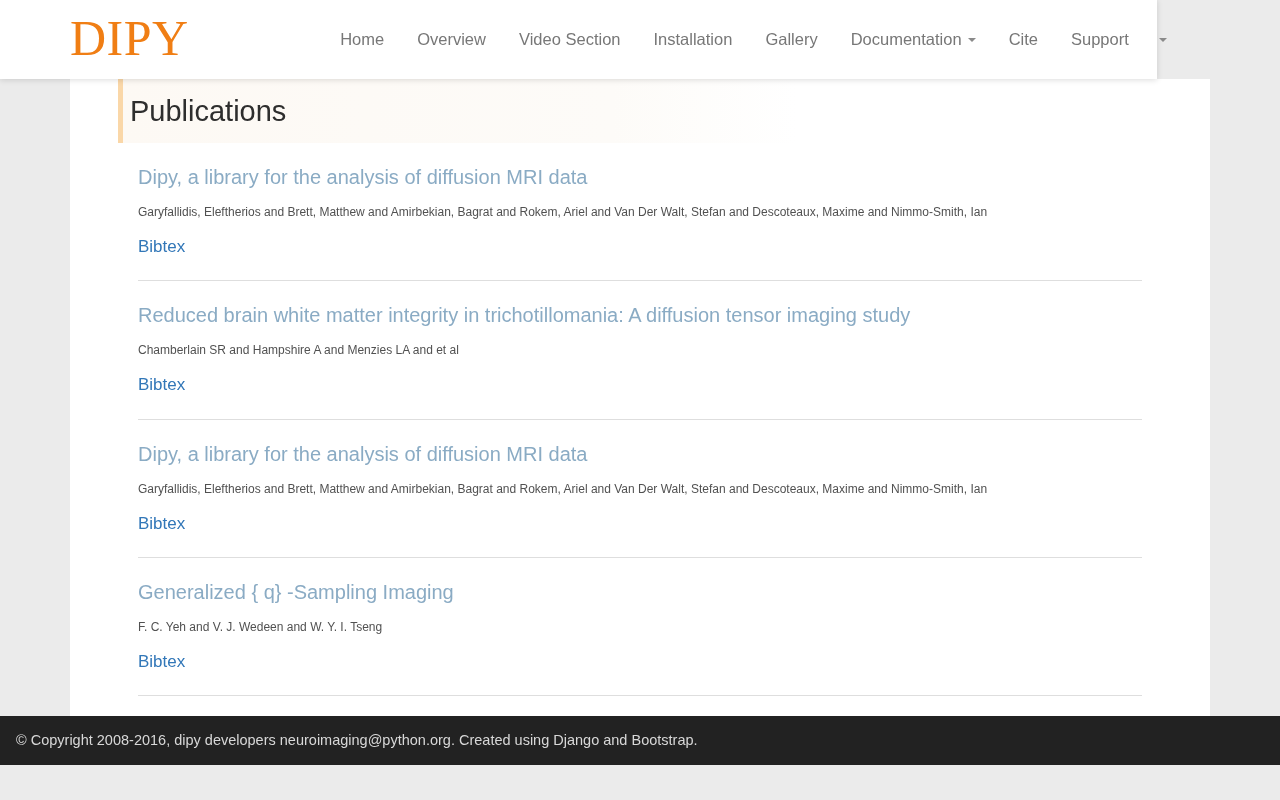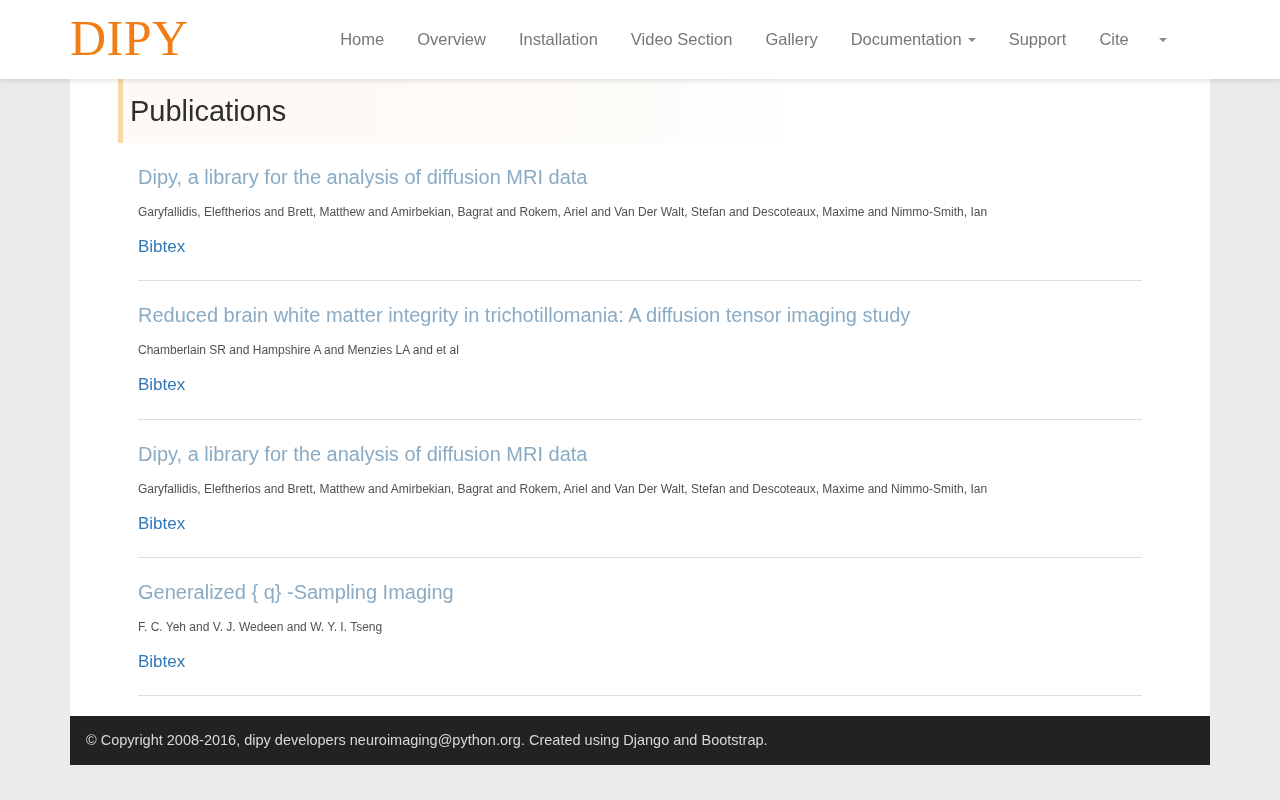--- a/index.html
+++ b/index.html
@@ -9,21 +9,21 @@
     width: 1280px;
     height: 800px;
     background: #ebebeb;
     font-family: "Liberation Sans", sans-serif;
     -webkit-font-smoothing: antialiased;
   }
 
   
   .navbar {
     position: relative;
-    width: 1280px;
+    width: 1157px;
     height: 79px;
     background: #ffffff;
     box-shadow: 0 1px 6px rgba(0,0,0,0.14);
     display: flex;
     align-items: center;
     z-index: 20;
   }
   .brand {
     margin-left: 70px;
     font-family: "Liberation Serif", serif;
@@ -128,21 +128,21 @@
     color: #3277b8;
     font-size: 17px;
     text-decoration: none;
     padding-top: 15px;
     padding-bottom: 22px;
     line-height: 1.3;
   }
 
   
   .footer {
-    width: 1140px;
+    width: 1280px;
     margin: 0 auto;
     background: #222222;
     height: 49px;
     display: flex;
     align-items: center;
   }
   .footer p {
     margin: 0 0 0 16px;
     color: #d8d8d8;
     font-size: 14.5px;
@@ -156,37 +156,37 @@
 <div class="navbar">
   <a class="brand" href="#">DIPY</a>
   <nav class="nav-links">
     <a class="nav-item" href="#">
       <span>Home</span>
     </a>
     <a class="nav-item" href="#">
       <span>Overview</span>
     </a>
     <a class="nav-item" href="#">
+      <span>Video Section</span>
+    </a>
+    <a class="nav-item" href="#">
       <span>Installation</span>
-    </a>
-    <a class="nav-item" href="#">
-      <span>Video Section</span>
     </a>
     <a class="nav-item" href="#">
       <span>Gallery</span>
     </a>
     <a class="nav-item" href="#">
       <span>Documentation</span>
       <span class="caret"></span>
     </a>
     <a class="nav-item" href="#">
+      <span>Cite</span>
+    </a>
+    <a class="nav-item" href="#">
       <span>Support</span>
-    </a>
-    <a class="nav-item" href="#">
-      <span>Cite</span>
     </a>
     <a class="nav-toggle-only" href="#">
       <span class="caret"></span>
     </a>
   </nav>
 </div>
 
 <div class="page">
   <div class="content-card">
 

